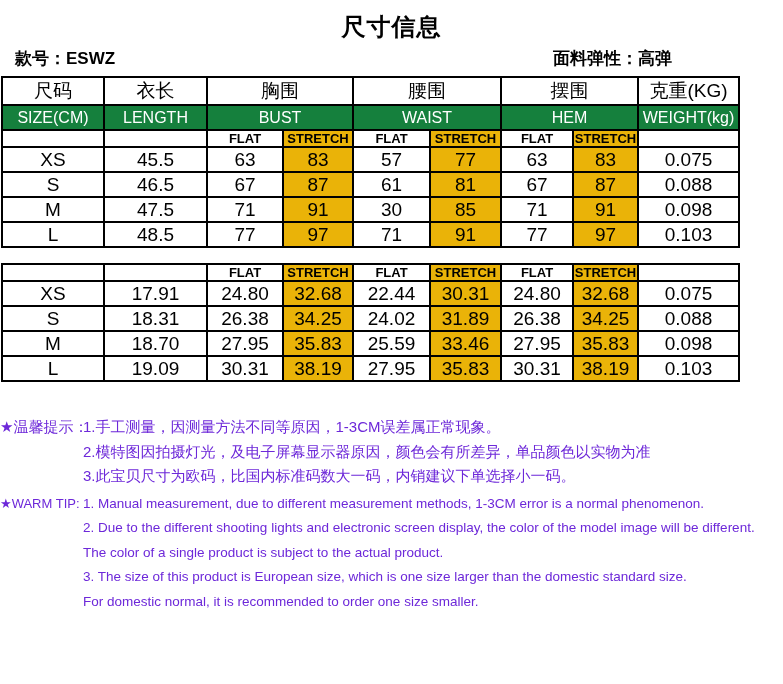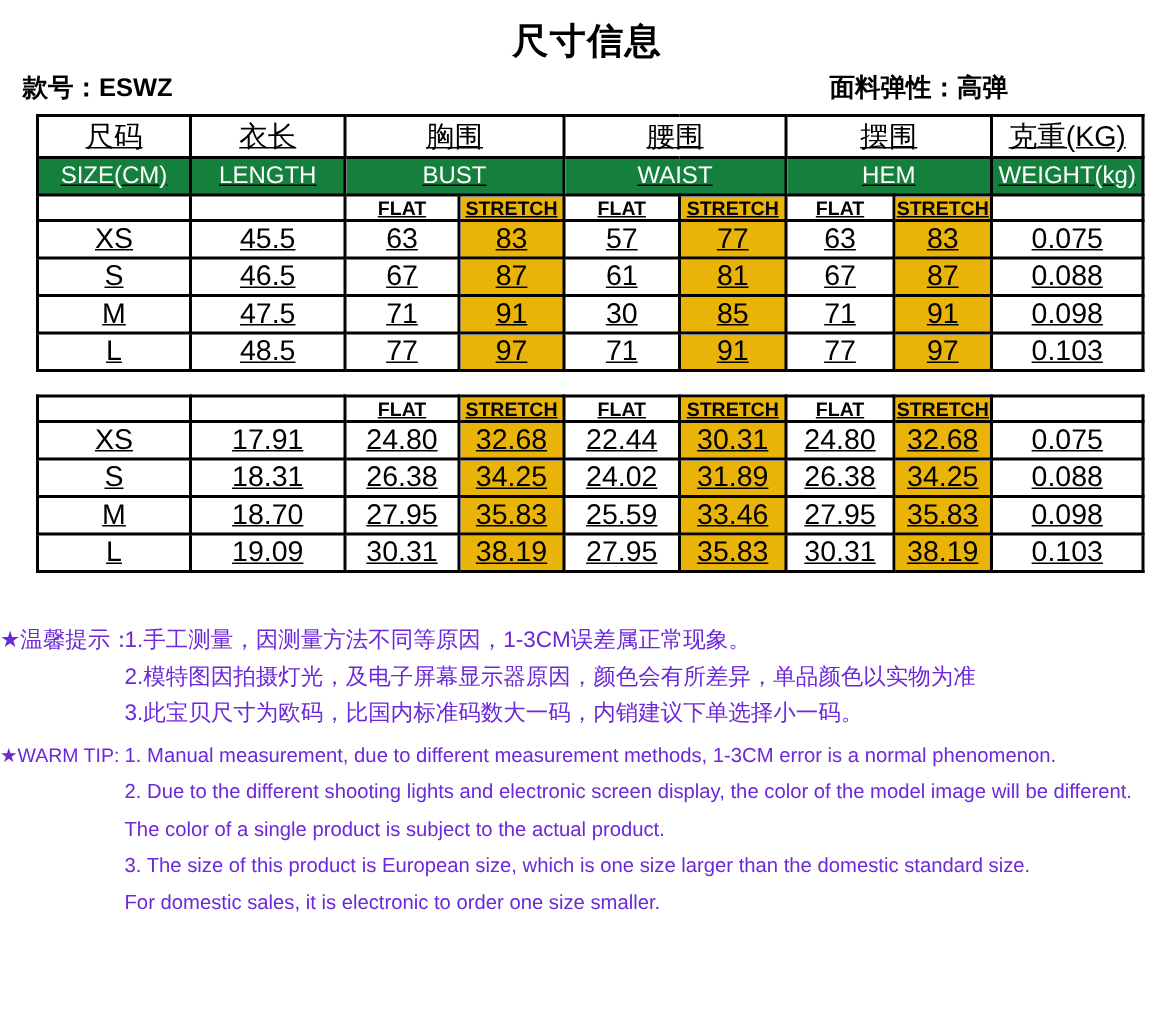--- a/index.html
+++ b/index.html
@@ -6,21 +6,21 @@
   html,body { width:783px; height:684px; background:#ffffff; color:#000;
               font-family:"Liberation Sans","DejaVu Sans",sans-serif; overflow:hidden; }
 
   .title { margin-top:11px; text-align:center; font-size:24px; font-weight:bold; letter-spacing:1px; }
 
   .meta { display:flex; justify-content:space-between; align-items:baseline;
           margin:4px 16px 0 15px; font-size:17px; font-weight:bold; }
   .meta-right { margin-right:95px; }
 
   table.size-table { border-collapse:collapse; table-layout:fixed;
-                     width:737px; margin-left:24px;text-decoration:underline; }
+                     width:737px; margin-left:1px; }
   table.cm   { margin-top:6px; }
   table.inch { margin-top:15px; }
   .size-table td { border:2px solid #000; text-align:center; vertical-align:middle;
                    padding:0; overflow:hidden; white-space:nowrap; }
 
   col.c-size    { width:102px; }
   col.c-length  { width:103px; }
   col.c-bflat   { width:76px;  }
   col.c-bstretch{ width:70px;  }
   col.c-wflat   { width:77px;  }
@@ -224,15 +224,15 @@
   </div>
 </div>
 
 <div class="notes notes-en">
   <div class="note-label">★WARM TIP:</div>
   <div class="note-lines">
     <div class="note-line">1. Manual measurement, due to different measurement methods, 1-3CM error is a normal phenomenon.</div>
     <div class="note-line">2. Due to the different shooting lights and electronic screen display, the  color of the model image will be different.</div>
     <div class="note-line">The color of a single product is subject to the actual product.</div>
     <div class="note-line">3. The size of this product is European size, which is one size larger than the domestic standard size.</div>
-    <div class="note-line">For domestic sales, it is electronic to order one size smaller.</div>
+    <div class="note-line">For domestic normal, it is recommended to order one size smaller.</div>
   </div>
 </div>
 
 </body></html>

